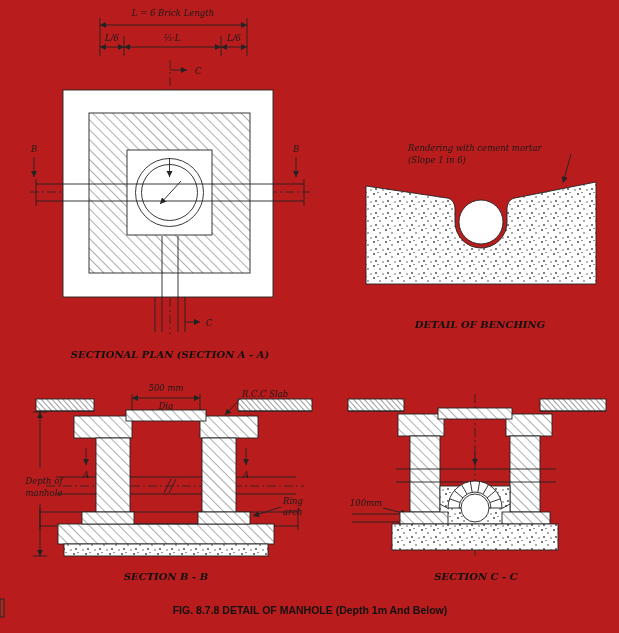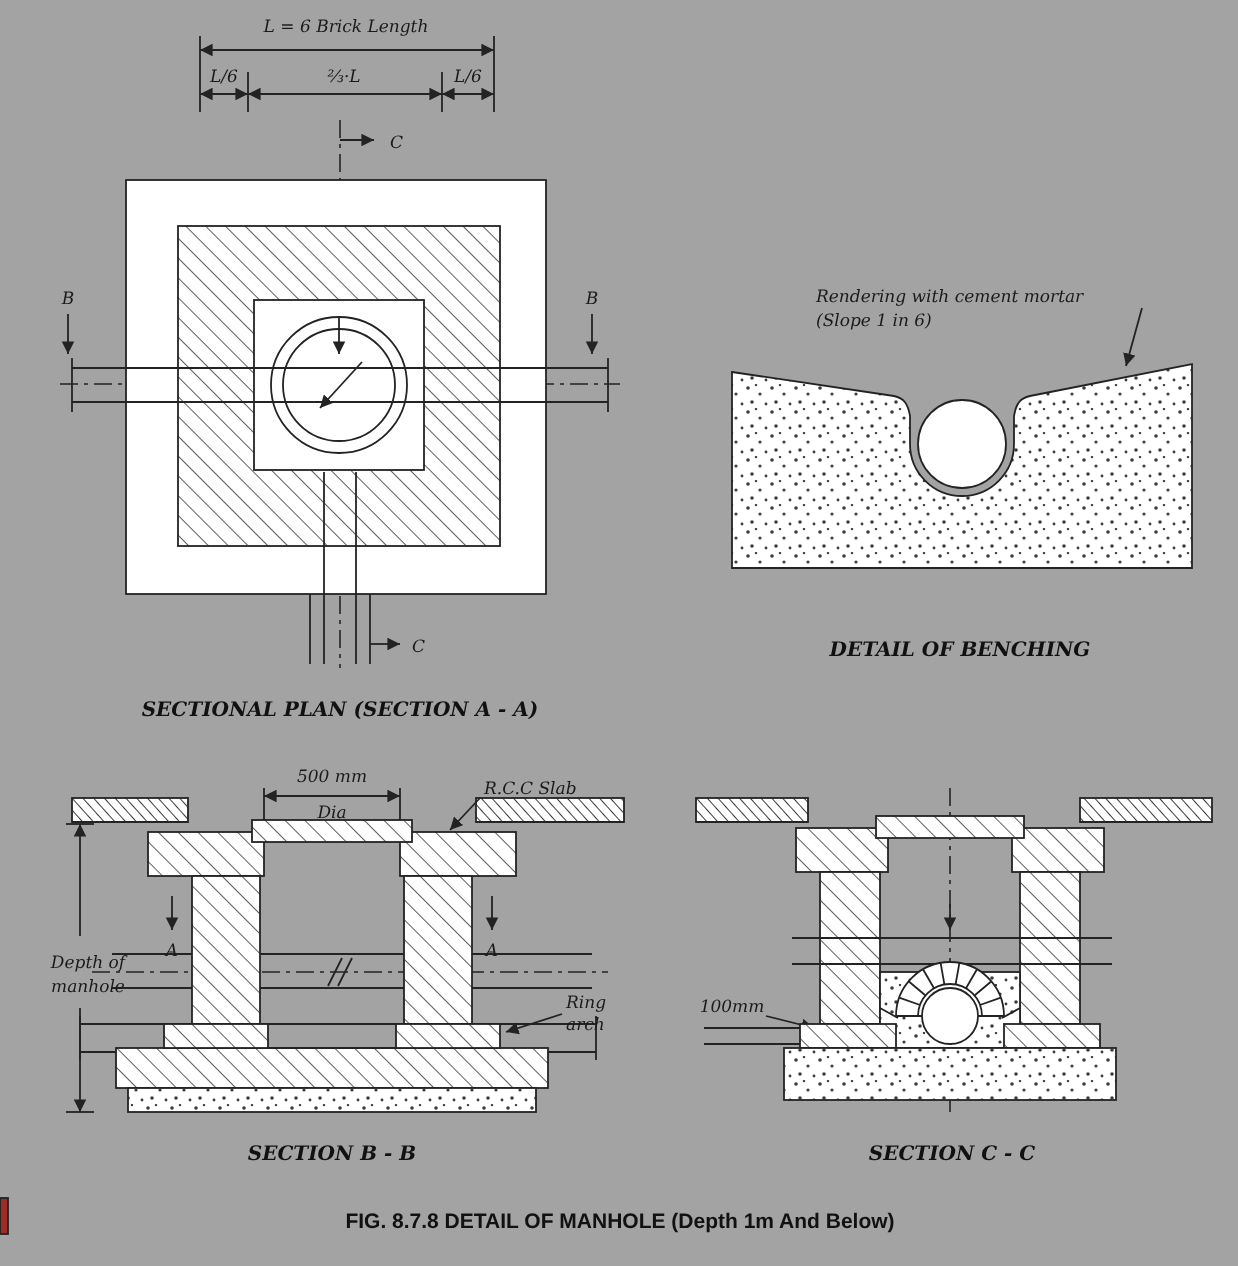--- a/index.html
+++ b/index.html
@@ -1,16 +1,16 @@
 <!DOCTYPE html>
 <html><head>
 <meta charset="utf-8">
 <style>
   html,body{margin:0;padding:0;background:#ffffff;}
-  #page{position:relative;width:619px;height:633px;background:#a3a3a3;overflow:hidden;}
+  #page{position:relative;width:619px;height:633px;background:#b91c1c;overflow:hidden;}
   svg g line, svg g rect, svg g circle, svg g path, svg g polyline{
     stroke:#232323;stroke-width:0.9;
   }
   .cl{stroke-dasharray:9 3 2 3;stroke-width:0.8;}
   text{stroke:none;}
   .t{font:italic 8.5px "DejaVu Serif", serif;fill:#1a1a1a;}
   .tb{font:italic bold 10px "DejaVu Serif", serif;fill:#111111;}
   .fig{font:bold 10.5px "Liberation Sans", sans-serif;fill:#111111;}
   .mid{text-anchor:middle;}
 </style>

